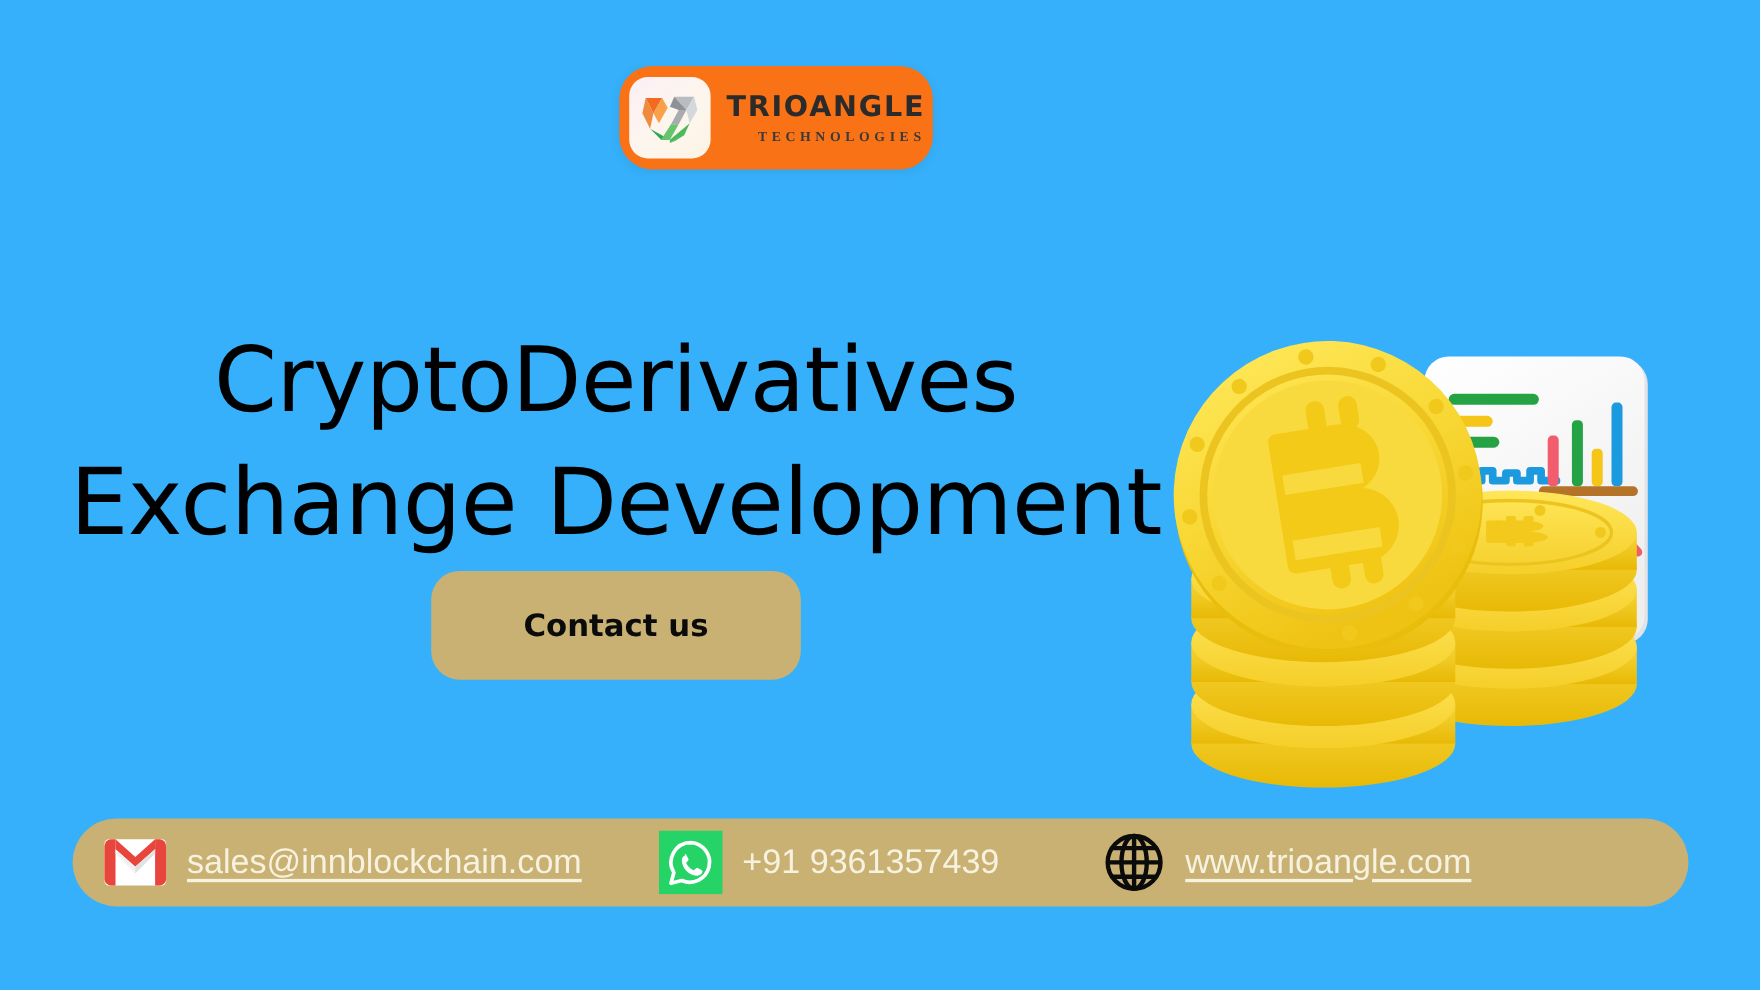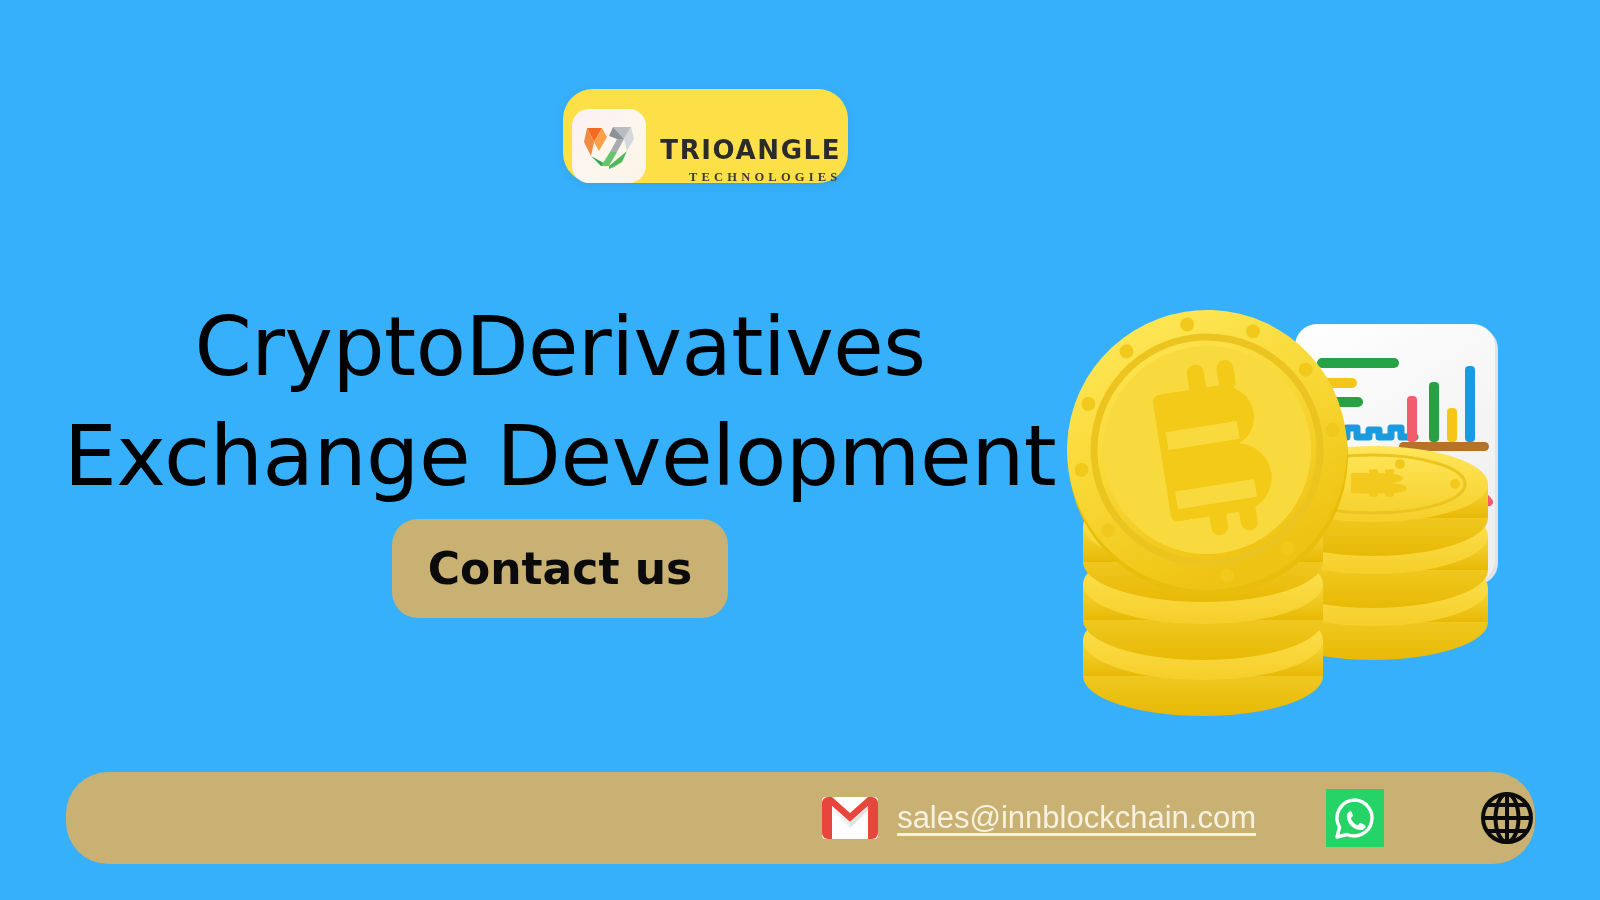--- a/index.html
+++ b/index.html
@@ -18,27 +18,27 @@
     width: 1600px;
     height: 900px;
     background: #36b0fb;
     overflow: hidden;
   }
 
   
   #logo-pill {
     position: absolute;
     left: 563px;
-    top: 89px;
+    top: 60px;
     width: 285px;
     height: 94px;
-    background: #fde047;
+    background: #f97316;
     border-radius: 30px;
     display: flex;
-    align-items: flex-end;
+    align-items: center;
     box-shadow: 0 2px 10px rgba(0,0,0,0.07);
   }
   #logo-mark {
     width: 74px;
     height: 74px;
     margin-left: 9px;
     border-radius: 17px;
     background: linear-gradient(135deg, #fbf0f6 0%, #fdf6ec 60%, #fdf3e6 100%);
     display: flex;
     align-items: center;
@@ -94,48 +94,47 @@
     left: 392px;
     top: 519px;
     width: 336px;
     height: 99px;
     background: #c8b172;
     border: none;
     border-radius: 26px;
     color: #0b0b0b;
     font-family: "DejaVu Sans", sans-serif;
     font-weight: 700;
-    font-size: 44px;
+    font-size: 28px;
     letter-spacing: 0px;
     cursor: pointer;
     padding: 0;
   }
 
   
   #illustration {
     position: absolute;
     left: 1055px;
     top: 300px;
     width: 470px;
     height: 420px;
   }
   #illustration svg { display: block; }
 
   
   #contact-bar {
     position: absolute;
     left: 66px;
-    top: 772px;
+    top: 744px;
     width: 1469px;
-    height: 92px;
+    height: 80px;
     background: #c8b172;
     border-radius: 42px;
     display: flex;
     align-items: center;
-    justify-content: flex-end;
   }
   .contact-item {
     display: flex;
     align-items: center;
     height: 100%;
   }
   #contact-email  { margin-left: 28px; }
   #contact-phone  { margin-left: 70px; }
   #contact-web    { margin-left: 95px; }
 
@@ -342,29 +341,31 @@
       <span class="contact-icon">
         <svg width="58" height="58" viewBox="0 0 58 58" aria-hidden="true">
           <rect x="0" y="0" width="58" height="58" fill="#25d366"></rect>
           <path d="M29 11 a18 18 0 0 0 -15.4 27.3 L11 48 l9.9 -2.5 A18 18 0 1 0 29 11 z" fill="none" stroke="#ffffff" stroke-width="3.4" stroke-linejoin="round"></path>
           <path d="M23.2 21.5 c0.7 -0.2 1.4 0.1 1.8 0.8 l1.8 3.4 c0.3 0.6 0.2 1.3 -0.3 1.8 l-1.3 1.3
                    c-0.3 0.3 -0.4 0.8 -0.2 1.2 c1.3 2.6 3.4 4.7 6 6 c0.4 0.2 0.9 0.1 1.2 -0.2 l1.3 -1.3
                    c0.5 -0.5 1.2 -0.6 1.8 -0.3 l3.4 1.8 c0.7 0.4 1 1.1 0.8 1.8 c-0.5 1.9 -2.2 3.3 -4.3 3.3
                    c-7.9 0 -14.3 -6.4 -14.3 -14.3 c0 -2.1 1.4 -3.8 3.3 -4.3 z" fill="#ffffff"></path>
         </svg>
       </span>
+      <span class="contact-text no-underline">+91 9361357439</span>
     </div>
 
     <div class="contact-item" id="contact-web">
       <span class="contact-icon">
         <svg width="56" height="56" viewBox="0 0 56 56" aria-hidden="true">
           <circle cx="28" cy="28" r="24" fill="none" stroke="#0b0b0b" stroke-width="4"></circle>
           <ellipse cx="28" cy="28" rx="11.5" ry="24" fill="none" stroke="#0b0b0b" stroke-width="4"></ellipse>
           <line x1="4" y1="28" x2="52" y2="28" stroke="#0b0b0b" stroke-width="4"></line>
           <path d="M8.5 15 h39" stroke="#0b0b0b" stroke-width="4" fill="none"></path>
           <path d="M8.5 41 h39" stroke="#0b0b0b" stroke-width="4" fill="none"></path>
           <line x1="28" y1="4" x2="28" y2="52" stroke="#0b0b0b" stroke-width="4"></line>
         </svg>
       </span>
+      <span class="contact-text">www.trioangle.com</span>
     </div>
 
   </div>
 </div>
 
 </body></html>

